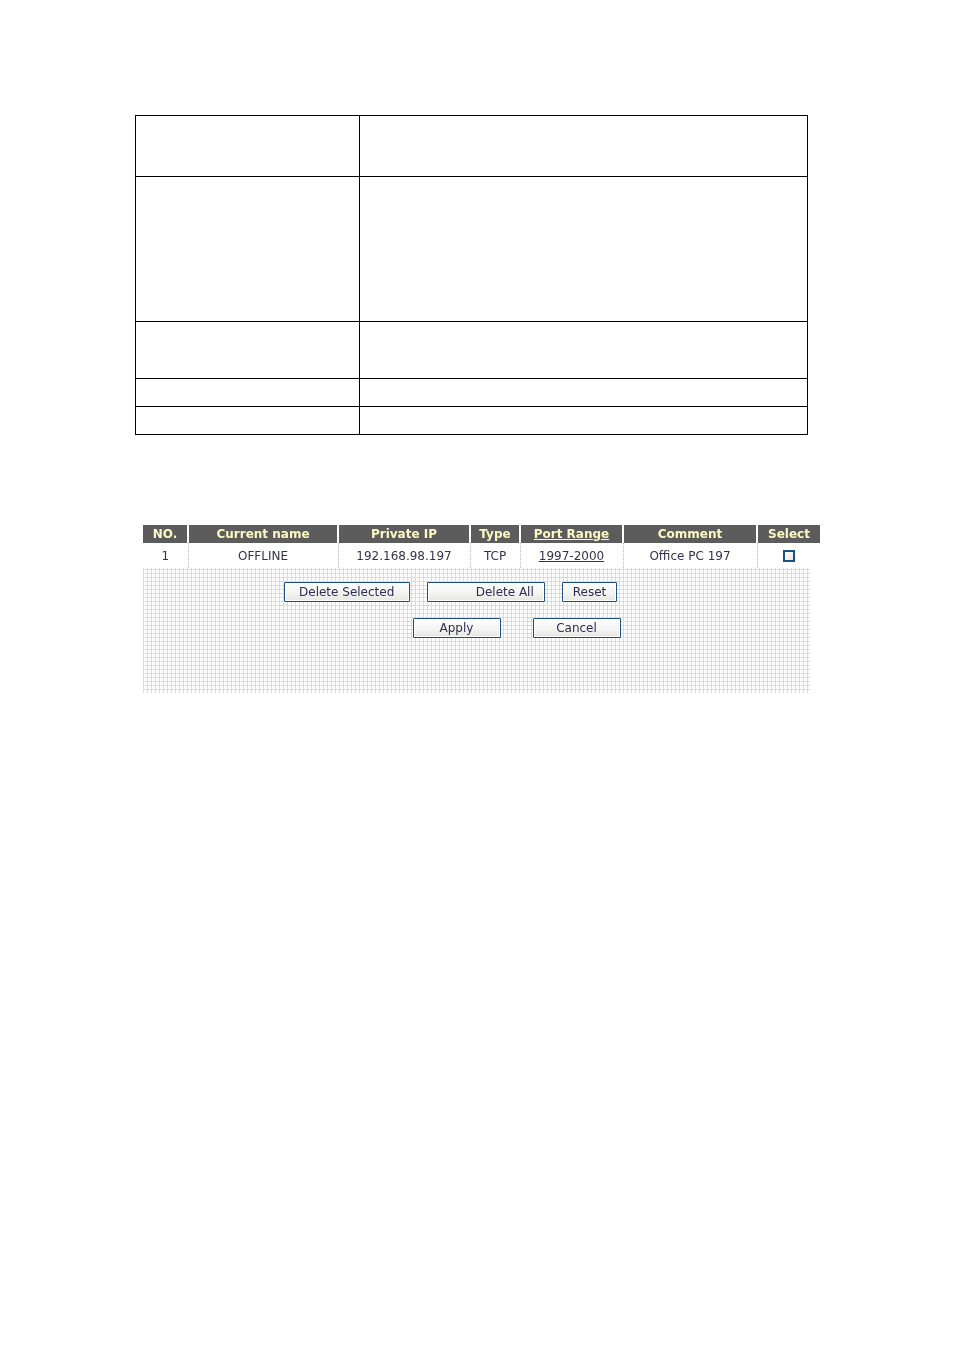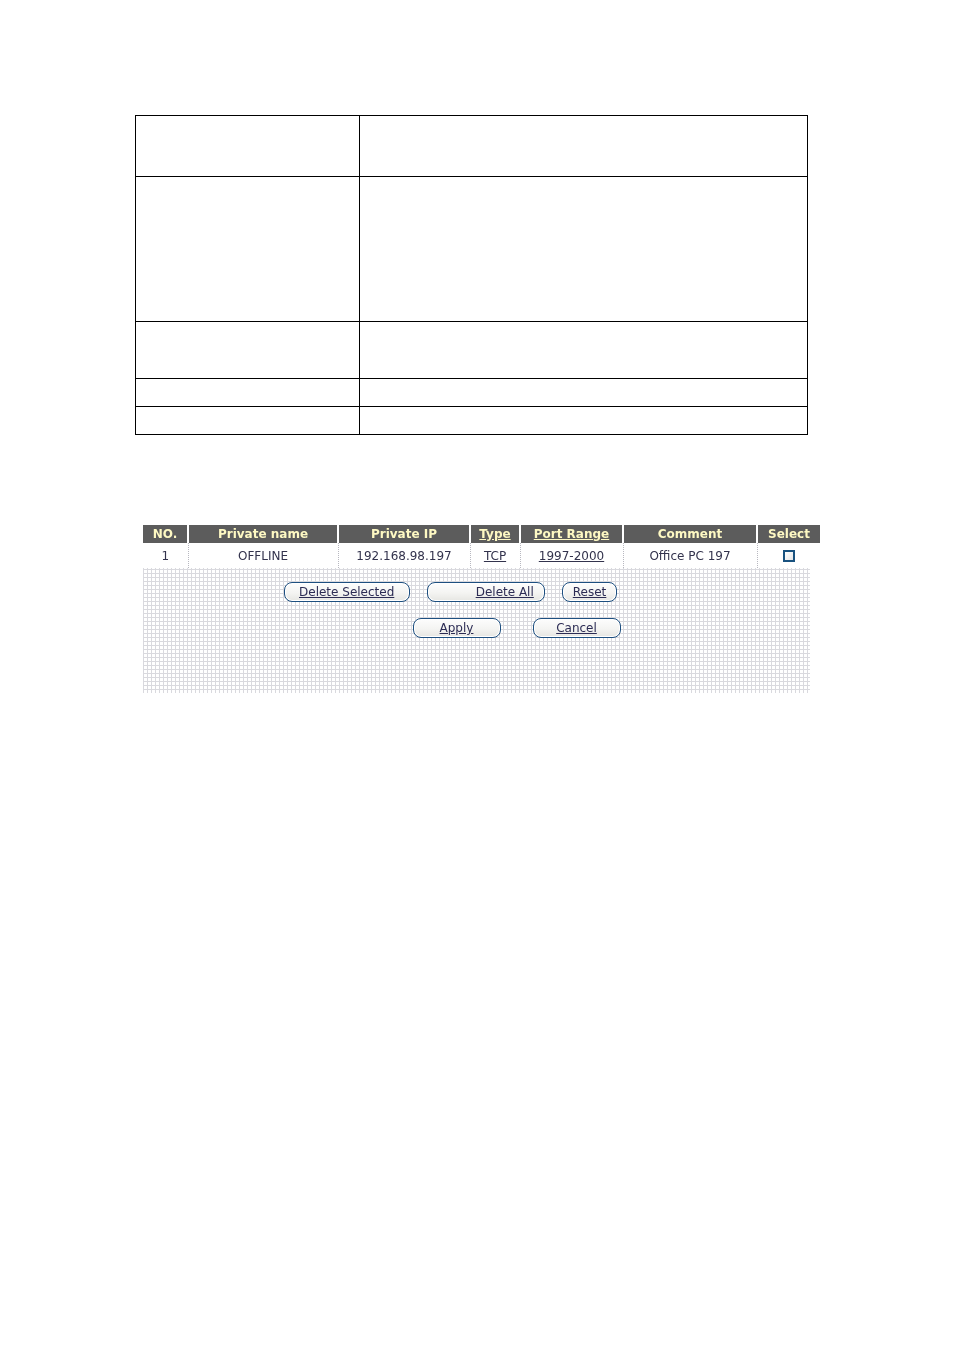--- a/index.html
+++ b/index.html
@@ -88,21 +88,21 @@
     padding: 0;
     border-right: 1px dotted #b8b8c0;
     white-space: nowrap;
   }
   .pf-table td:last-child { border-right: none; }
 
   
   .col-no      { width: 44px; }
   .col-name    { width: 148px; }
   .col-ip      { width: 130px; margin-top: 42px; }
-  .col-type    { width: 48px; text-decoration: underline; }
+  .col-type    { width: 48px; }
   .col-port    { width: 101px; text-decoration: underline; }
   .col-comment { width: 132px; }
   .col-select  { width: 62px; }
 
   .row-checkbox {
     display: inline-block;
     width: 12px;
     height: 12px;
     box-sizing: border-box;
     border: 2px solid #19527f;
@@ -120,29 +120,28 @@
   }
   .btn-row-1 { margin-top: 14px; padding-right: 52px; }
   .btn-row-2 { margin-top: 16px; padding-left: 80px; gap: 2px; }
 
   .btn {
     font-family: "DejaVu Sans", "Liberation Sans", sans-serif;
     font-size: 12px;
     color: #2c2c54;
     background: linear-gradient(to bottom, #fdfdfd 0%, #f4f4f2 55%, #e6e6e2 100%);
     border: 1px solid #1d4f80;
-    border-radius: 8px;
+    border-radius: 1px;
     box-shadow: inset 0 0 0 1px #ffffff;
     height: 20px;
     line-height: 18px;
     padding: 0 10px;
     cursor: pointer;
     white-space: nowrap;
     text-align: center;
-    text-decoration: underline;
   }
   .btn-wide   { min-width: 126px; }
   .btn-med    { min-width: 76px; padding-left: 48px; }
   .btn-small  { min-width: 46px; }
   .btn-apply  { min-width: 88px; }
   .btn-cancel { min-width: 88px; margin-left: 30px; }
 </style>
 </head>
 <body>
 
@@ -171,21 +170,21 @@
   </tbody>
 </table>
 
 <div class="pf-panel">
 
 
   <table class="pf-table">
     <thead>
       <tr>
         <th class="col-no">NO.</th>
-        <th class="col-name">Private name</th>
+        <th class="col-name">Current name</th>
         <th class="col-ip">Private IP</th>
         <th class="col-type">Type</th>
         <th class="col-port">Port Range</th>
         <th class="col-comment">Comment</th>
         <th class="col-select">Select</th>
       </tr>
     </thead>
     <tbody>
       <tr>
         <td class="col-no">1</td>

